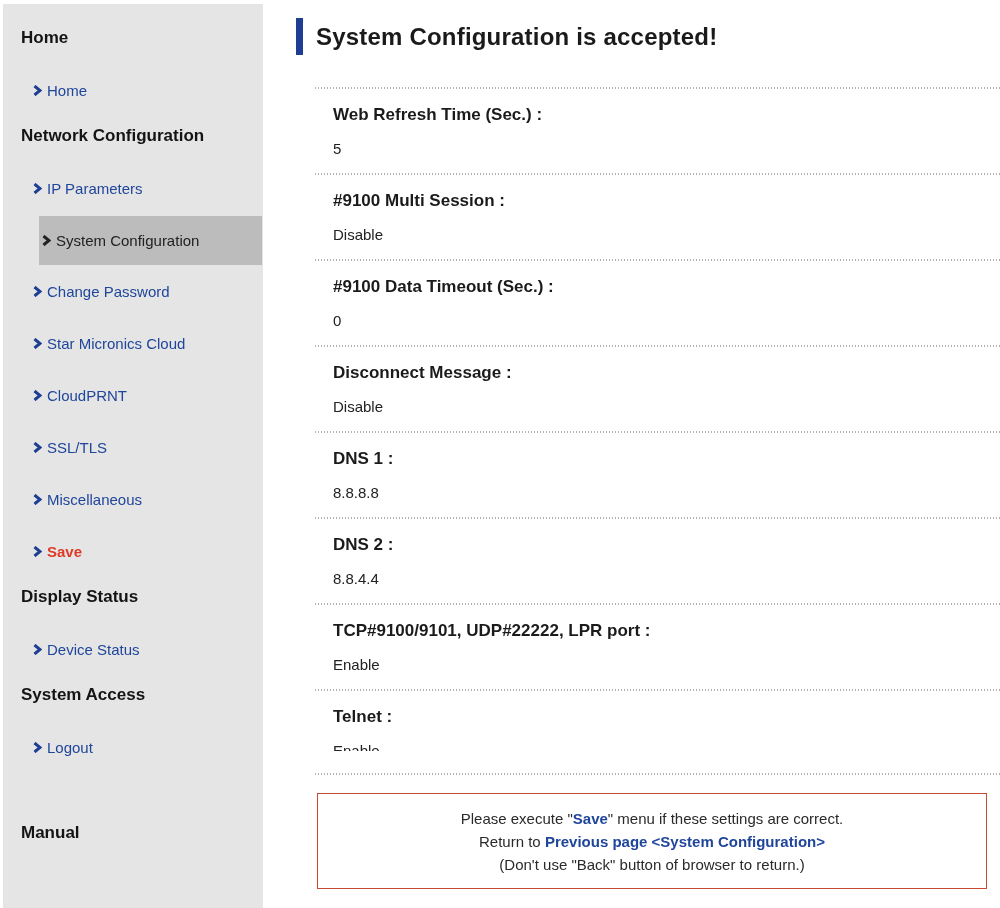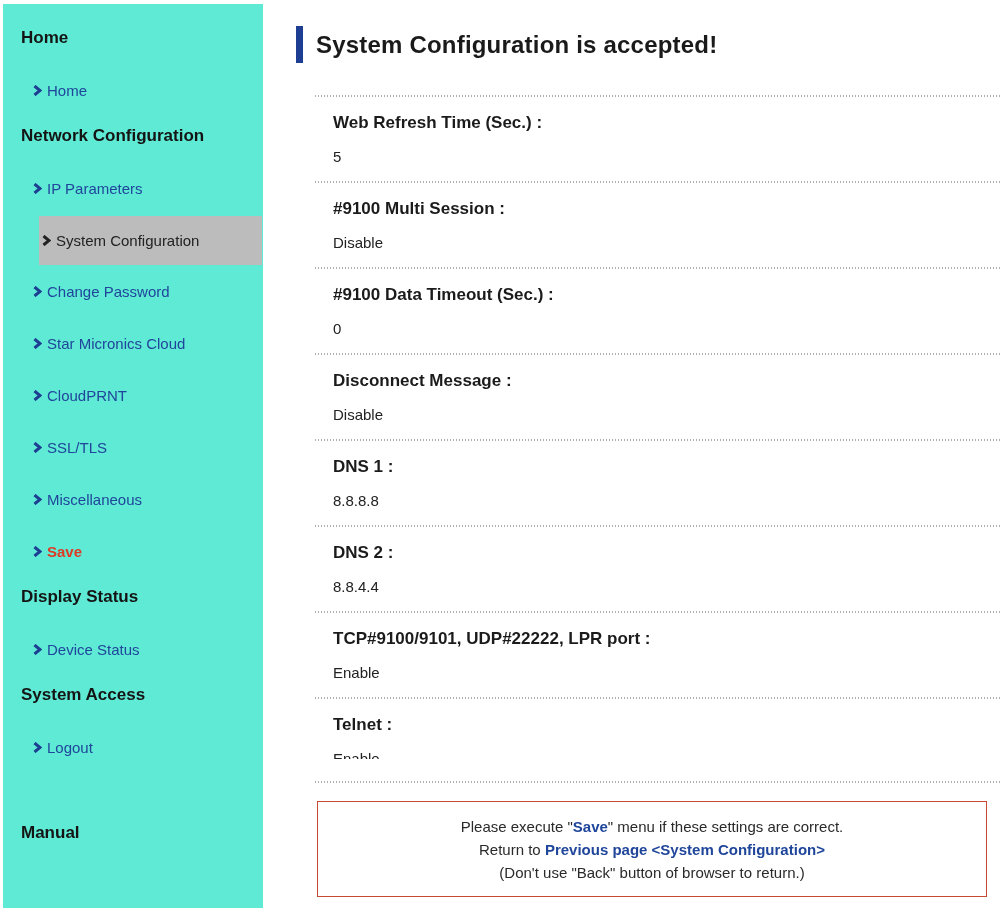--- a/index.html
+++ b/index.html
@@ -10,21 +10,21 @@
     font-family: "Liberation Sans", sans-serif;
     color: #1b1b1b;
     overflow: hidden;
   }
 
   
   .sidebar {
     position: absolute;
     left: 3px; top: 4px;
     width: 260px; height: 904px;
-    background: #5eead4;
+    background: #e5e5e5;
     padding-top: 10px;
   }
   .nav-header {
     font-size: 17px;
     font-weight: bold;
     color: #141414;
     margin: 24px 0 0 18px;
     line-height: 22px;
   }
   .nav-header.first { margin-top: 13px; }
@@ -60,21 +60,21 @@
   .nav-link.danger { color: #dd3b26; font-weight: bold; }
 
   
   .main {
     position: absolute;
     left: 296px; right: 0; top: 0; bottom: 0;
   }
   .page-title {
     display: flex;
     align-items: stretch;
-    margin-top: 26px;
+    margin-top: 18px;
   }
   .title-bar {
     width: 7px;
     background: #1d3e92;
     margin-right: 13px;
   }
   .title-text {
     font-size: 24px;
     font-weight: bold;
     color: #1a1a1a;

